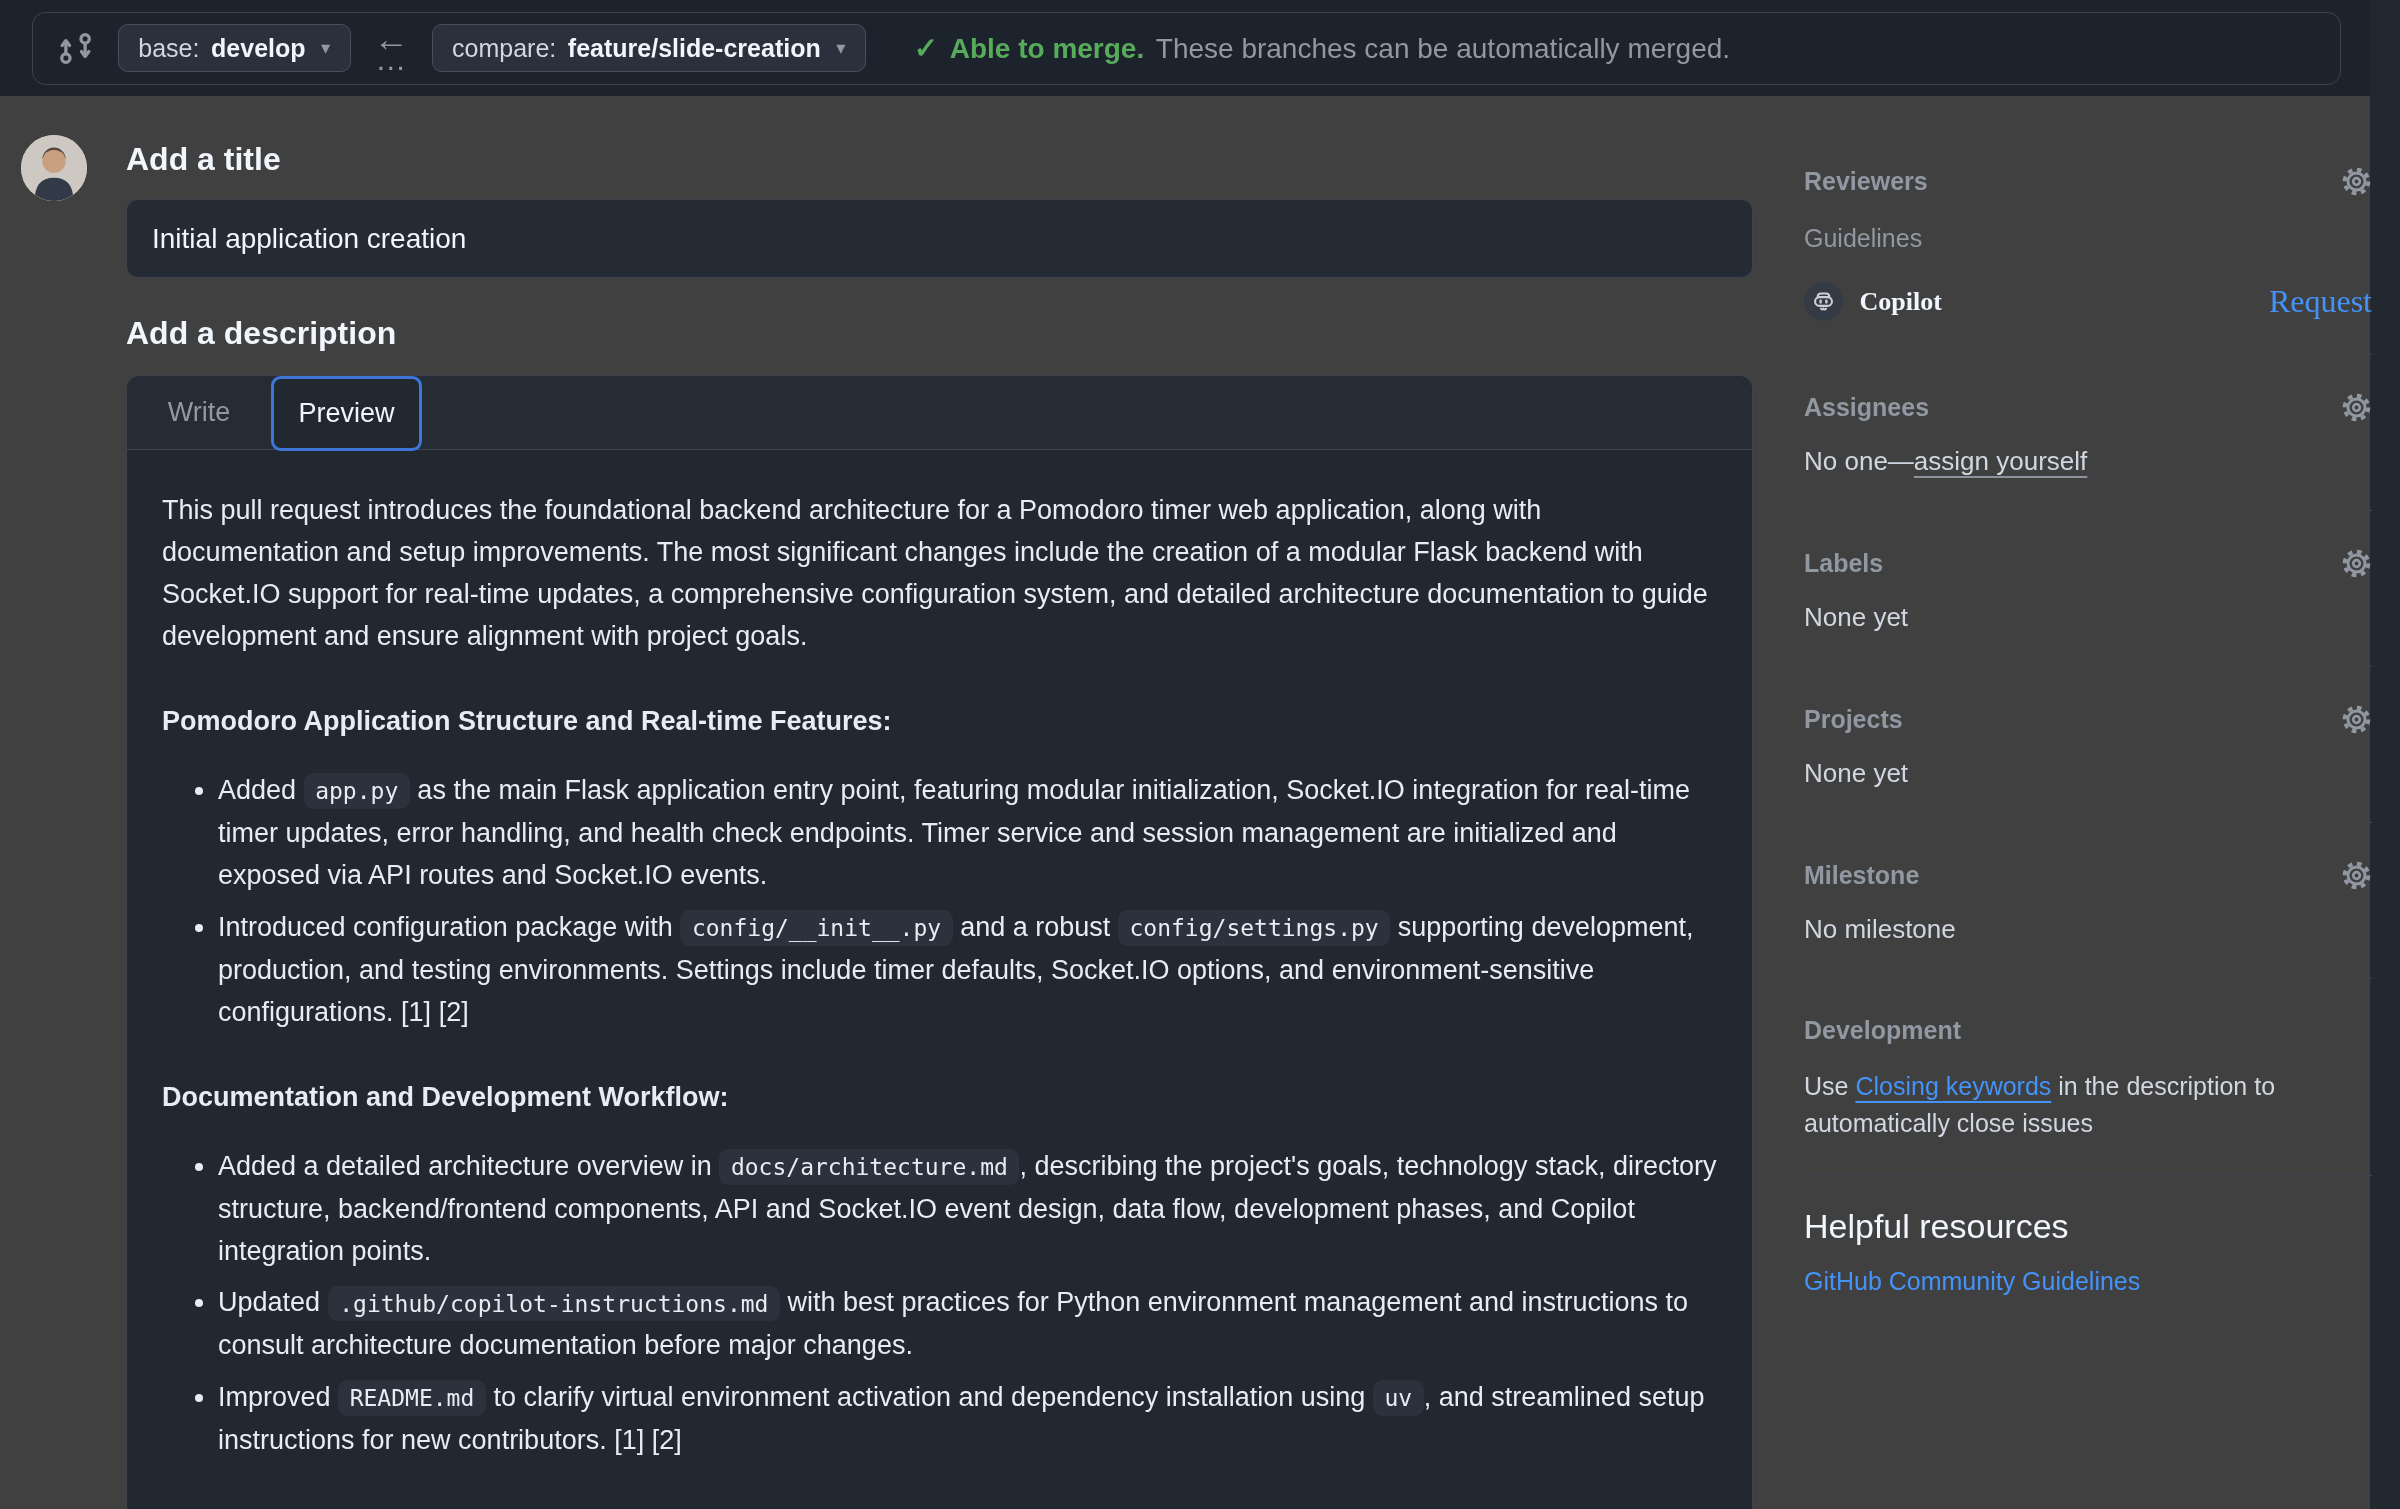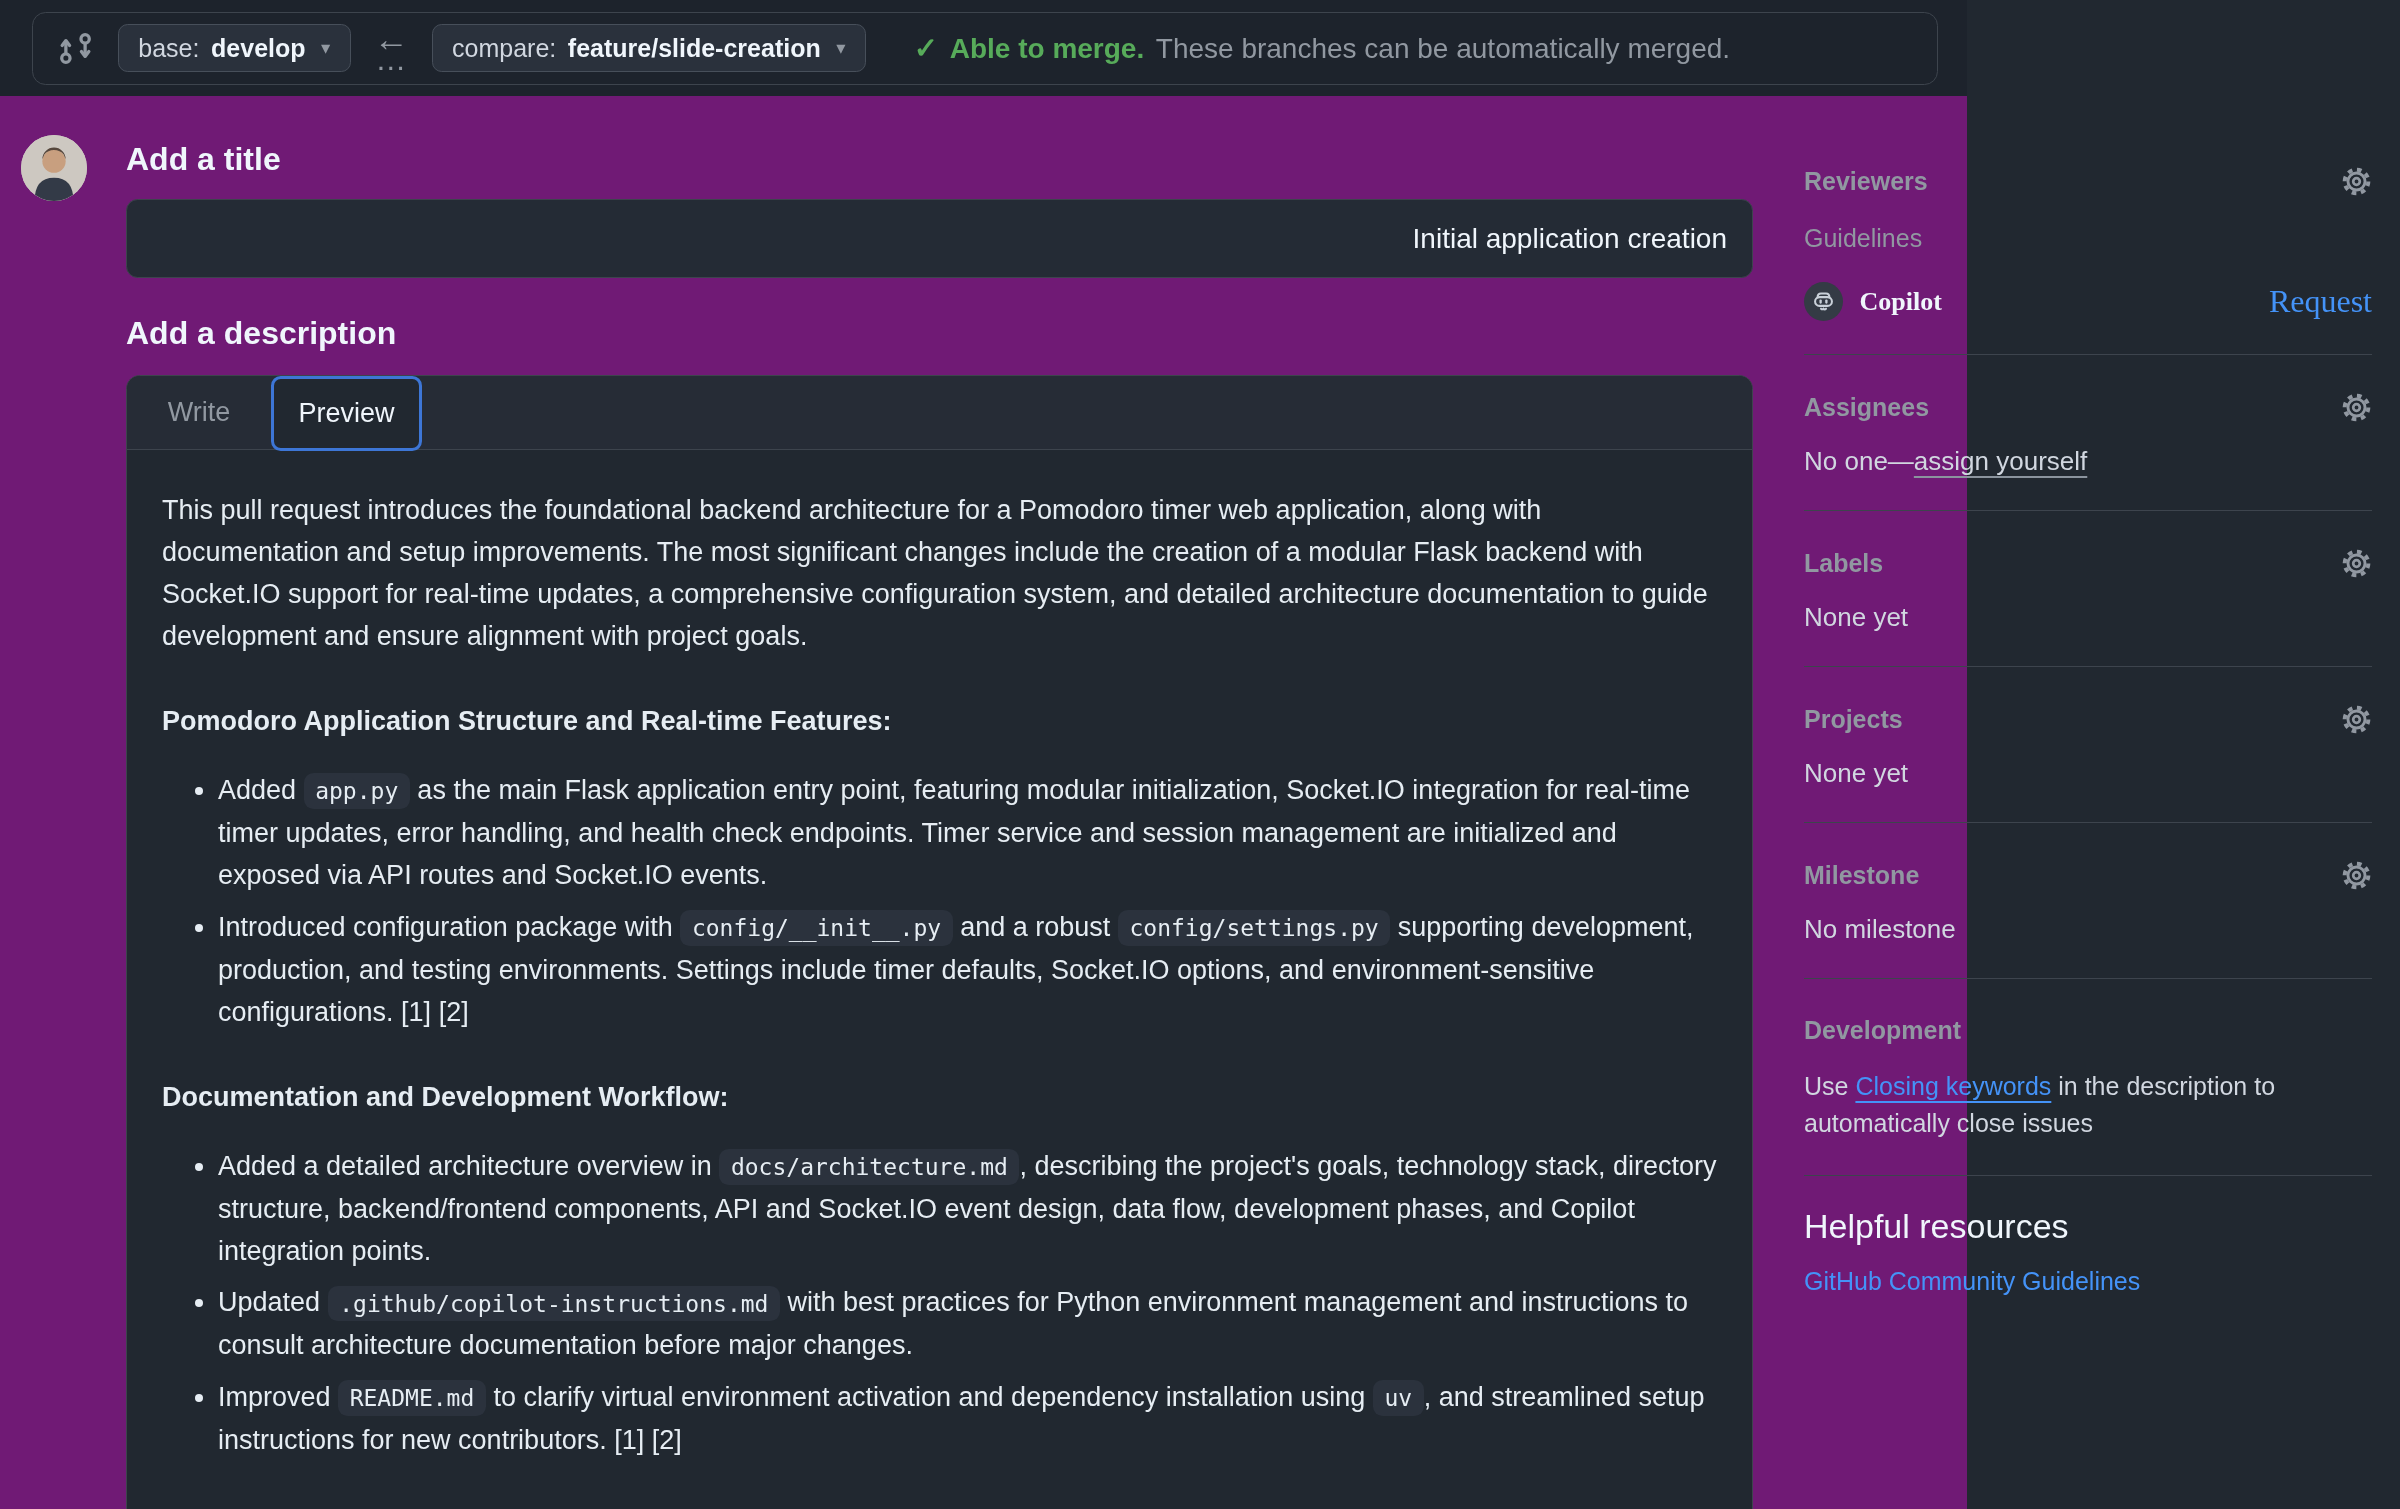--- a/index.html
+++ b/index.html
@@ -1,16 +1,16 @@
 <!DOCTYPE html>
 <html><head>
 <meta charset="utf-8">
 <style>
   html,body{margin:0;padding:0;background:#212830;overflow:hidden;}
-  #screen{position:relative;width:1967px;height:1510px;background:#701a75;
+  #screen{position:relative;width:2370px;height:1510px;background:#404040;
           font-family:"Liberation Sans",sans-serif;color:#e6edf3;}
 
   
   .topbar{position:absolute;top:0;left:0;right:0;height:96px;background:#1d232c;}
   .compare-box{position:absolute;left:32px;right:29px;top:11.6px;height:73px;
     border:1.9px solid #3d444d;border-radius:13.6px;display:flex;align-items:center;
     gap:23px;padding:0 25px;box-sizing:border-box;}
   .git-compare{flex:0 0 auto;margin-right:1.9px;}
   .branch-btn{display:inline-flex;align-items:center;gap:11.6px;background:#2a313c;
     border:1.9px solid #474f5a;border-radius:9.7px;padding:8.7px 19.4px;font-size:25px;
@@ -25,21 +25,21 @@
   .merge-ok{color:#57ab5a;font-weight:700;}
   .merge-msg{color:#9198a1;}
 
   
   .avatar{position:absolute;left:21.3px;top:135px;width:66px;height:66px;border-radius:50%;
     overflow:hidden;background:#cdc9c3;}
   .main{position:absolute;left:126px;top:135px;width:1627px;}
   .h-section{font-size:32px;font-weight:700;color:#f0f6fc;margin:5.8px 0 0 0;}
   .title-input{display:block;margin-top:21.3px;width:100%;box-sizing:border-box;height:79px;
     background:#242b35;border:1.9px solid #3d444d;border-radius:11.6px;color:#f0f6fc;
-    font-size:28px;padding:0 25px;outline:none;font-family:"Liberation Sans",sans-serif;text-align:right;}
+    font-size:28px;padding:0 25px;outline:none;font-family:"Liberation Sans",sans-serif;}
   .h-desc{margin-top:37px;}
   .desc-box{margin-top:23px;border:1.9px solid #3d444d;border-radius:13.6px;height:1359px;
     overflow:hidden;background:#212830;}
   .tabs{display:flex;align-items:stretch;background:#262c36;height:74px;
     border-bottom:1.9px solid #3d444d;border-radius:11.6px 11.6px 0 0;box-sizing:border-box;}
   .tab{display:flex;align-items:center;justify-content:center;font-size:27px;cursor:pointer;}
   .tab-write{width:144px;color:#9198a1;}
   .tab-preview{width:151px;color:#f0f6fc;background:#212830;border:3.9px solid #3d76d6;
     border-radius:9.7px;box-sizing:border-box;margin-bottom:-1.9px;}
   .preview-body{padding:39px 35px;font-size:27px;line-height:42px;color:#e6edf3;}

